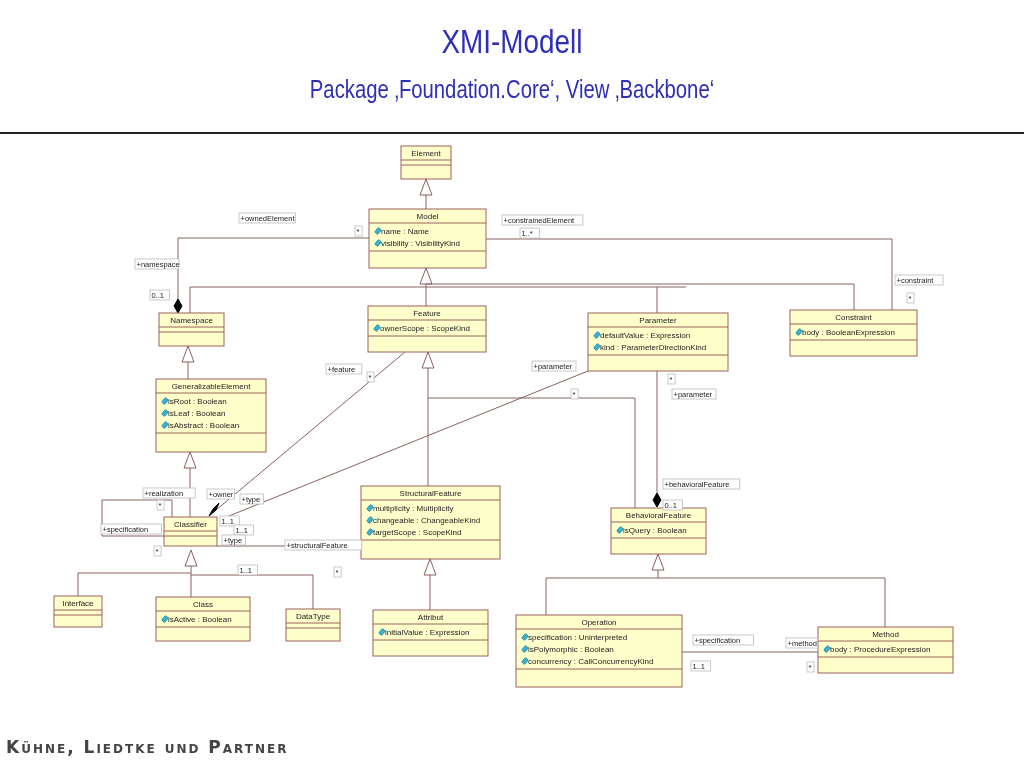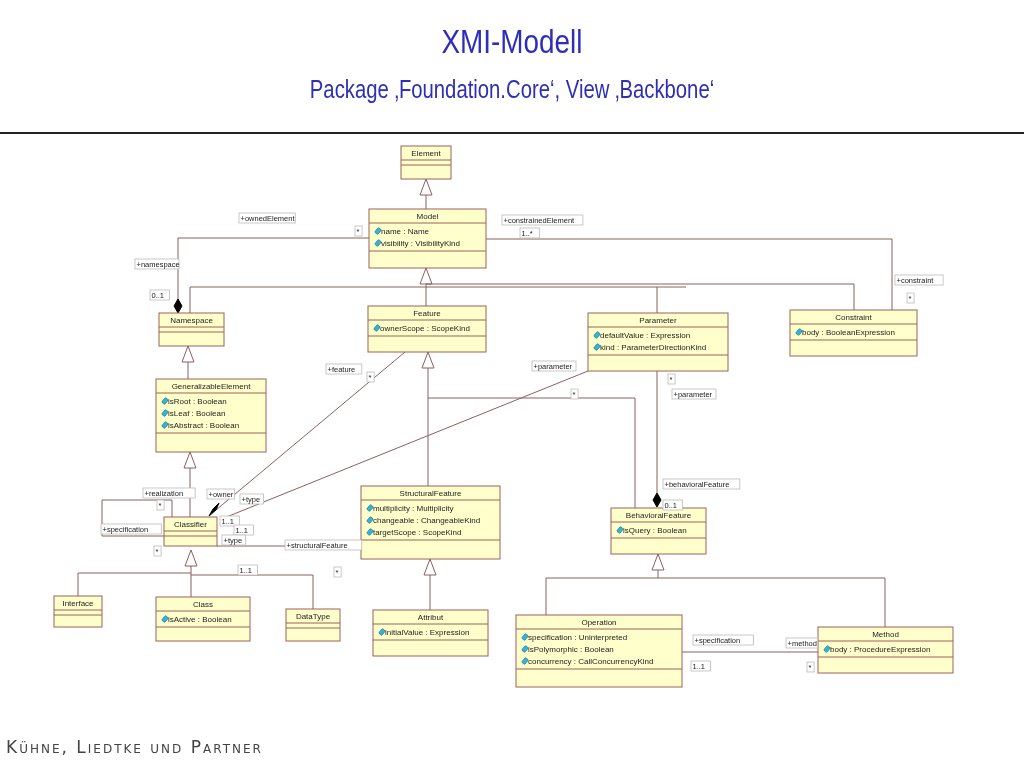--- a/index.html
+++ b/index.html
@@ -1,21 +1,21 @@
 <!DOCTYPE html>
 <html><head>
 <meta charset="utf-8">
 <style>
   html, body { margin:0; padding:0; background:#ffffff; }
   body { width:1024px; height:768px; position:relative; overflow:hidden; font-family:"Liberation Sans", sans-serif; }
   .title { position:absolute; left:0; width:1024px; text-align:center; color:#2e2eb8; font-family:"Liberation Sans", sans-serif; }
   #main-title { top:22px; font-size:34px; font-weight:normal; transform:scaleX(0.82); letter-spacing:0px; }
   #sub-title { top:74px; font-size:26px; transform:scaleX(0.78); }
   .rule { position:absolute; left:0; top:132px; width:1024px; height:2px; background:#222; }
-  .footer { position:absolute; left:6px; top:737px; font-size:17px; letter-spacing:2px; color:#444; font-variant:small-caps; font-family:"DejaVu Sans", sans-serif; font-weight:normal; }
+  .footer { position:absolute; left:6px; top:737px; font-size:17px; letter-spacing:2px; color:#444; font-variant:small-caps; font-family:"DejaVu Sans", sans-serif; font-weight:bold; }
   svg#diagram { position:absolute; left:0; top:0; }
   .cls rect.box { fill:#ffffcc; stroke:#a0605a; stroke-width:1; }
   .cls line.sep { stroke:#a0605a; stroke-width:1; }
   .cls text.name { font-size:8px; fill:#222; text-anchor:middle; font-family:"Liberation Sans", sans-serif; }
   .cls text.attr { font-size:8px; fill:#222; font-family:"Liberation Sans", sans-serif; }
   .conn { stroke:#8a6060; stroke-width:1; fill:none; }
   .gen { fill:#ffffff; stroke:#8a6060; stroke-width:1; }
   .diamond { fill:#000; stroke:#000; }
   .lbl rect { fill:#ffffff; stroke:#bbbbbb; stroke-width:0.8; }
   .lbl text { font-size:7.5px; fill:#222; font-family:"Liberation Sans", sans-serif; }

